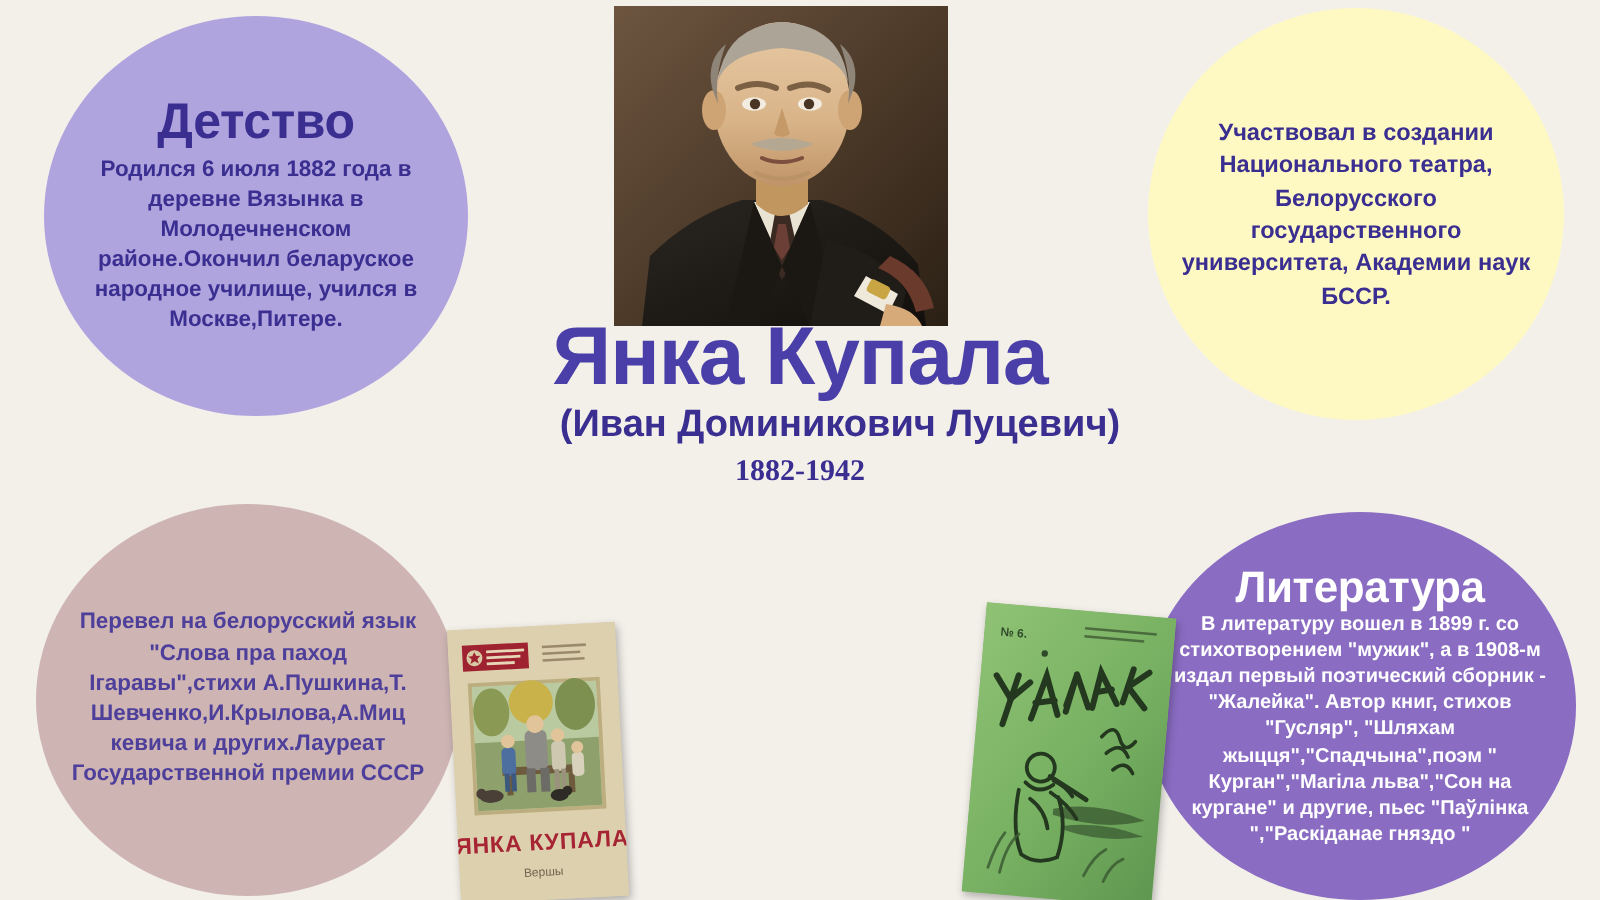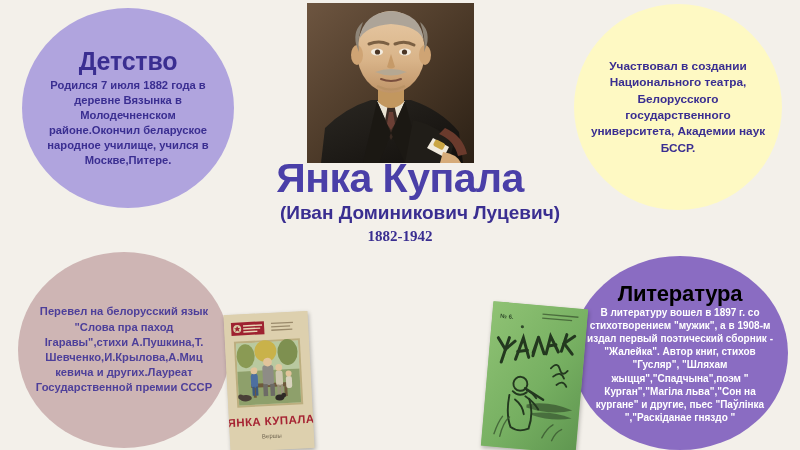--- a/index.html
+++ b/index.html
@@ -101,21 +101,21 @@
   #bubble-literature {
     right: 12px;
     top: 256px;
     width: 216px;
     height: 194px;
     background: #8a6cc2;
     z-index: 3;
   }
   #bubble-literature .heading {
     font-size: 22px;
-    color: #000000;
+    color: #ffffff;
     margin-bottom: 1px;
     letter-spacing: -0.2px;
   }
   #bubble-literature .body {
     font-size: 10px;
     color: #ffffff;
     line-height: 1.32;
     padding: 0 2px;
   }
 
@@ -268,34 +268,34 @@
   </div>
 
   <div id="title-block">
     <div id="main-title">Янка Купала</div>
     <div id="subtitle">(Иван Доминикович Луцевич)</div>
     <div id="years">1882-1942</div>
   </div>
 
   <div class="bubble" id="bubble-childhood">
     <div class="heading">Детство</div>
-    <div class="body">Родился 7 июля 1882 года в деревне Вязынка в Молодечненском районе.Окончил беларуское народное училище, учился в Москве,Питере.</div>
+    <div class="body">Родился 6 июля 1882 года в деревне Вязынка в Молодечненском районе.Окончил беларуское народное училище, учился в Москве,Питере.</div>
   </div>
 
   <div class="bubble" id="bubble-institutions">
     <div class="body">Участвовал в создании Национального театра, Белорусского государственного университета, Академии наук БССР.</div>
   </div>
 
   <div class="bubble" id="bubble-translations">
     <div class="body">Перевел на белорусский язык "Слова пра паход Ігаравы",стихи А.Пушкина,Т. Шевченко,И.Крылова,А.Миц кевича и других.Лауреат Государственной премии СССР</div>
   </div>
 
   <div class="bubble" id="bubble-literature">
     <div class="heading">Литература</div>
-    <div class="body">В литературу вошел в 1897 г. со стихотворением "мужик", а в 1908-м издал первый поэтический сборник - "Жалейка". Автор книг, стихов "Гусляр", "Шляхам жыцця","Спадчына",поэм " Курган","Магіла льва","Сон на кургане" и другие, пьес "Паўлінка ","Раскіданае гняздо "</div>
+    <div class="body">В литературу вошел в 1899 г. со стихотворением "мужик", а в 1908-м издал первый поэтический сборник - "Жалейка". Автор книг, стихов "Гусляр", "Шляхам жыцця","Спадчына",поэм " Курган","Магіла льва","Сон на кургане" и другие, пьес "Паўлінка ","Раскіданае гняздо "</div>
   </div>
 
   <div class="book" id="book-yanka-kupala">
     <svg viewBox="0 0 84 137" preserveAspectRatio="none">
       <rect x="0" y="0" width="84" height="137" fill="#ddd0ae"></rect>
 
       <rect x="7" y="8" width="33" height="13" fill="#9e2230"></rect>
       <circle cx="13" cy="14.5" r="4" fill="#d8c9a4"></circle>
       <path d="M13 11.5 l1 2 h2 l-1.6 1.6 l0.7 2.2 l-2.1 -1.3 l-2.1 1.3 l0.7 -2.2 l-1.6 -1.6 h2 z" fill="#9e2230"></path>
       <rect x="19" y="11" width="19" height="1.4" fill="#e8d7b6"></rect>

